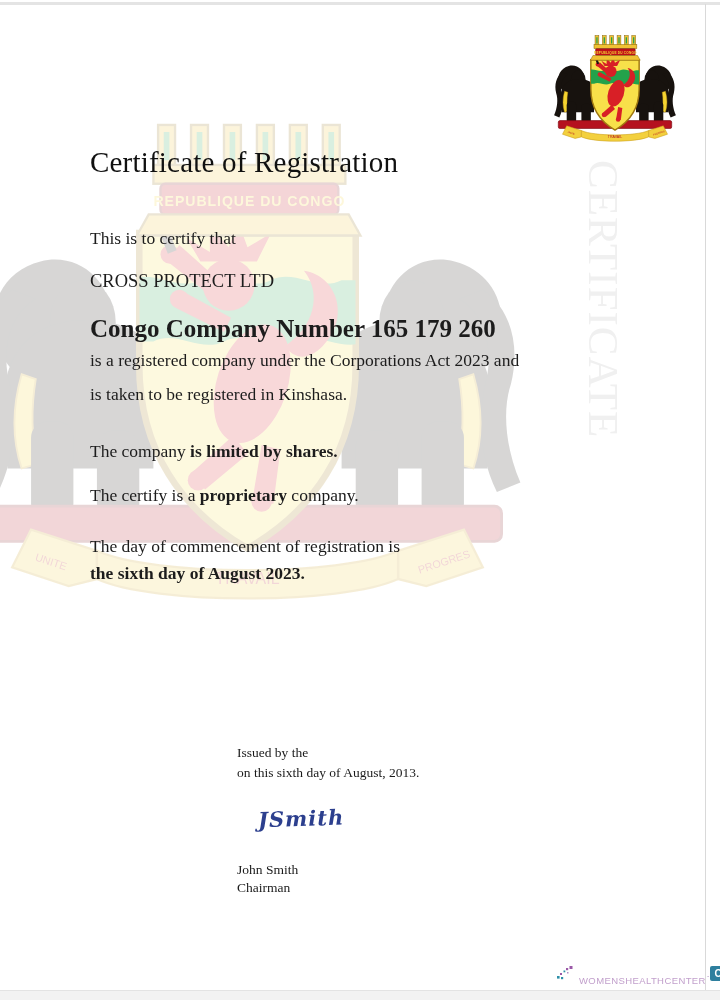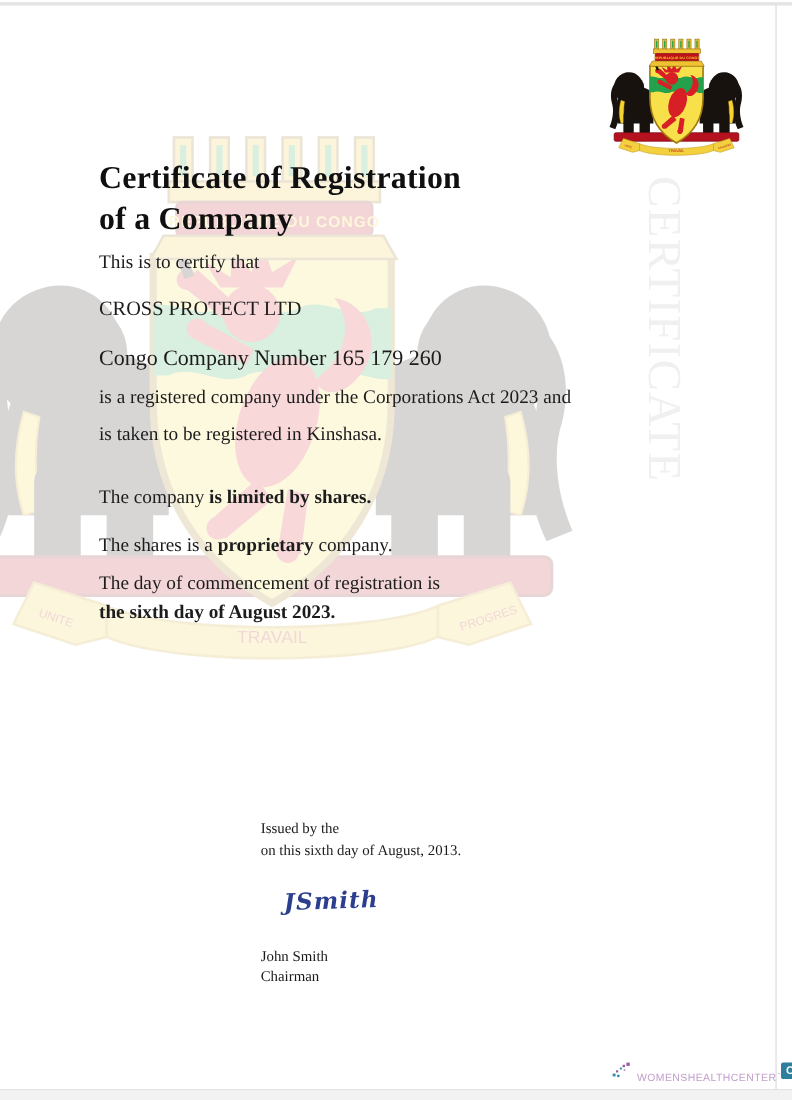--- a/index.html
+++ b/index.html
@@ -20,30 +20,30 @@
     font-size:43px;color:#f0f0f0;letter-spacing:1px;line-height:1;
     user-select:none;pointer-events:none;
   }
 
   
   .crest-small{position:absolute;left:552px;top:28px;width:126px;height:118px;}
 
   
   .doc-title{
     position:absolute;left:90px;top:144px;width:430px;
-    font-size:29px;font-weight:bold;line-height:37px;color:#101010;letter-spacing:0.2px;
+    font-size:29px;font-weight:normal;line-height:37px;color:#101010;letter-spacing:0.2px;
   }
   .para{position:absolute;left:90px;color:#1c1c1c;font-size:17.5px;white-space:nowrap;}
   .p-intro{top:228px;}
   .p-company{top:271px;font-weight:normal;font-size:18.5px;}
-  .p-number{top:315px;font-weight:normal;font-size:20px;}
+  .p-number{top:315px;font-weight:bold;font-size:25px;}
   .p-registered{top:343px;line-height:34px;white-space:normal;width:500px;}
   .p-limited{top:441px;}
   .p-proprietary{top:485px;}
-  .p-commence{top:516px;line-height:27px;white-space:normal;width:420px;}
+  .p-commence{top:533px;line-height:27px;white-space:normal;width:420px;}
 
   
   .issued{position:absolute;left:237px;top:743px;font-size:13.5px;line-height:19.5px;color:#1a1a1a;}
   .signature{
     position:absolute;left:258px;top:806px;
     font-family:"DejaVu Serif",serif;font-style:italic;font-weight:bold;
     font-size:21px;color:#2c3f8e;transform:rotate(-2deg);letter-spacing:1px;
   }
   .signer{position:absolute;left:237px;top:861px;font-size:13.5px;line-height:18px;color:#1a1a1a;}
 
@@ -147,40 +147,39 @@
   </svg>
 
   <div class="cert-vertical">CERTIFICATE</div>
 
   <svg class="crest-small" viewBox="0 0 120 112">
     <use href="#congo-crest"></use>
   </svg>
 
   <div class="doc-title">
     <div>Certificate of Registration</div>
-    <div>of a Company</div>
   </div>
 
   <div class="para p-intro">This is to certify that</div>
 
   <div class="para p-company">CROSS PROTECT LTD</div>
 
   <div class="para p-number">Congo Company Number 165 179 260</div>
 
   <div class="para p-registered">
     <span>is a registered company under the Corporations Act 2023 and</span><br>
     <span>is taken to be registered in Kinshasa.</span>
   </div>
 
   <div class="para p-limited">
     <span>The company </span><b>is limited by shares.</b>
   </div>
 
   <div class="para p-proprietary">
-    <span>The shares is a </span><b>proprietary</b><span> company.</span>
+    <span>The certify is a </span><b>proprietary</b><span> company.</span>
   </div>
 
   <div class="para p-commence">
     <span>The day of commencement of registration is</span><br>
     <b>the sixth day of August 2023.</b>
   </div>
 
   <div class="issued">
     <div>Issued by the</div>
     <div>on this sixth day of August, 2013.</div>

